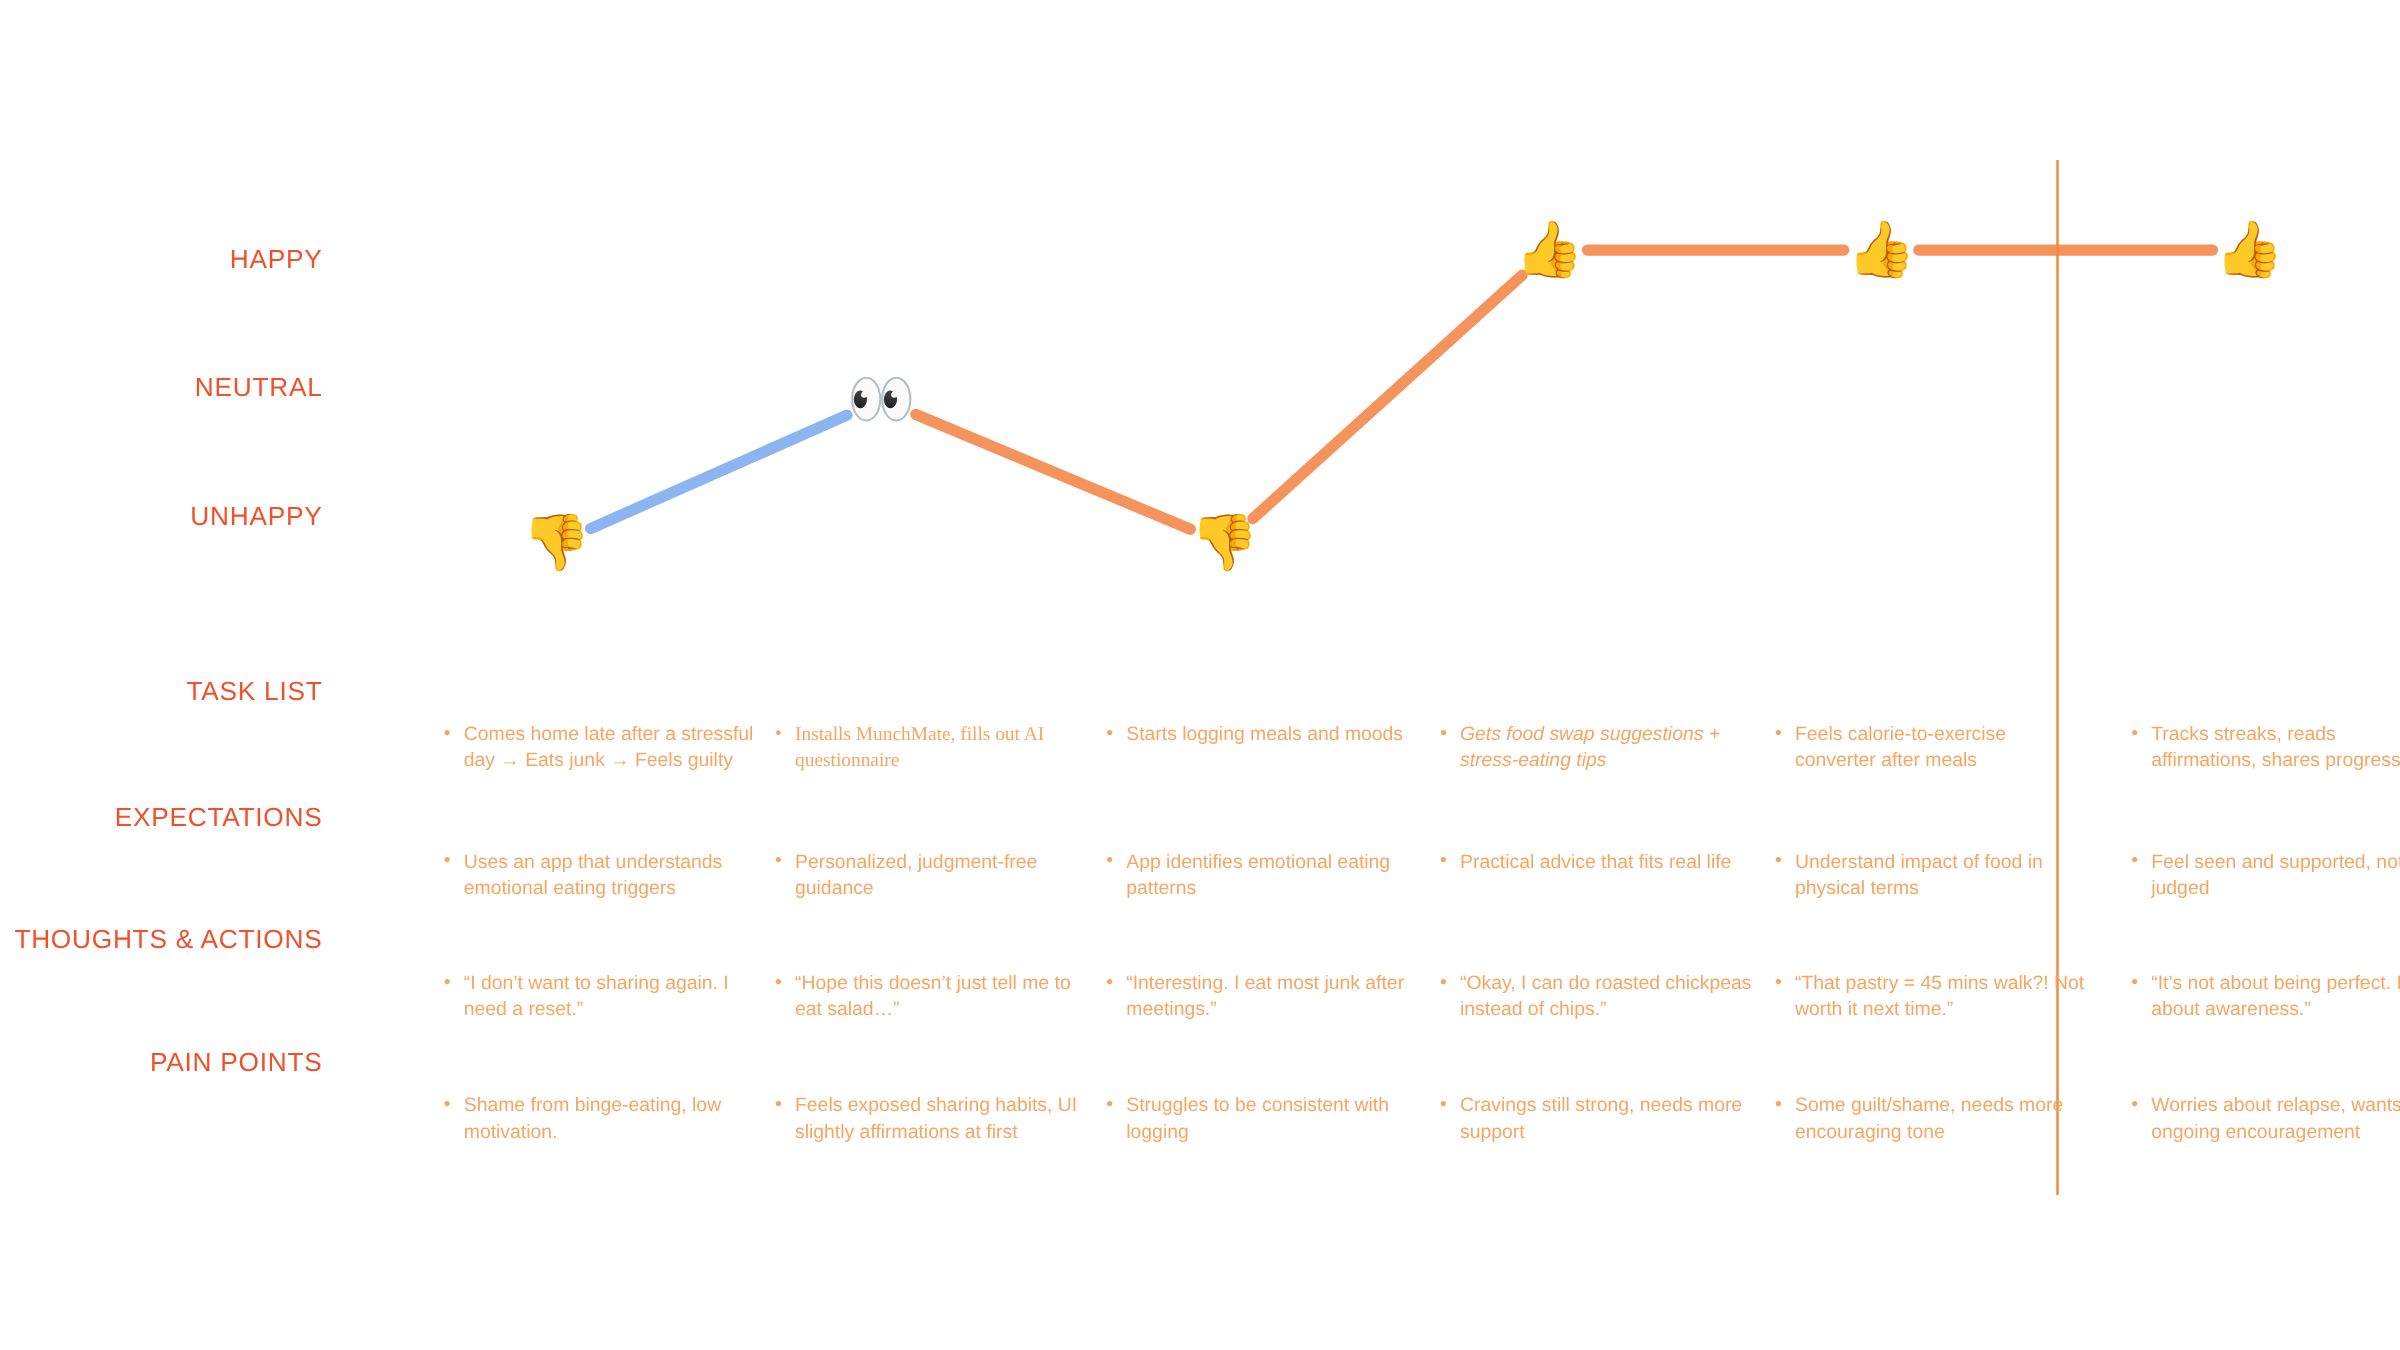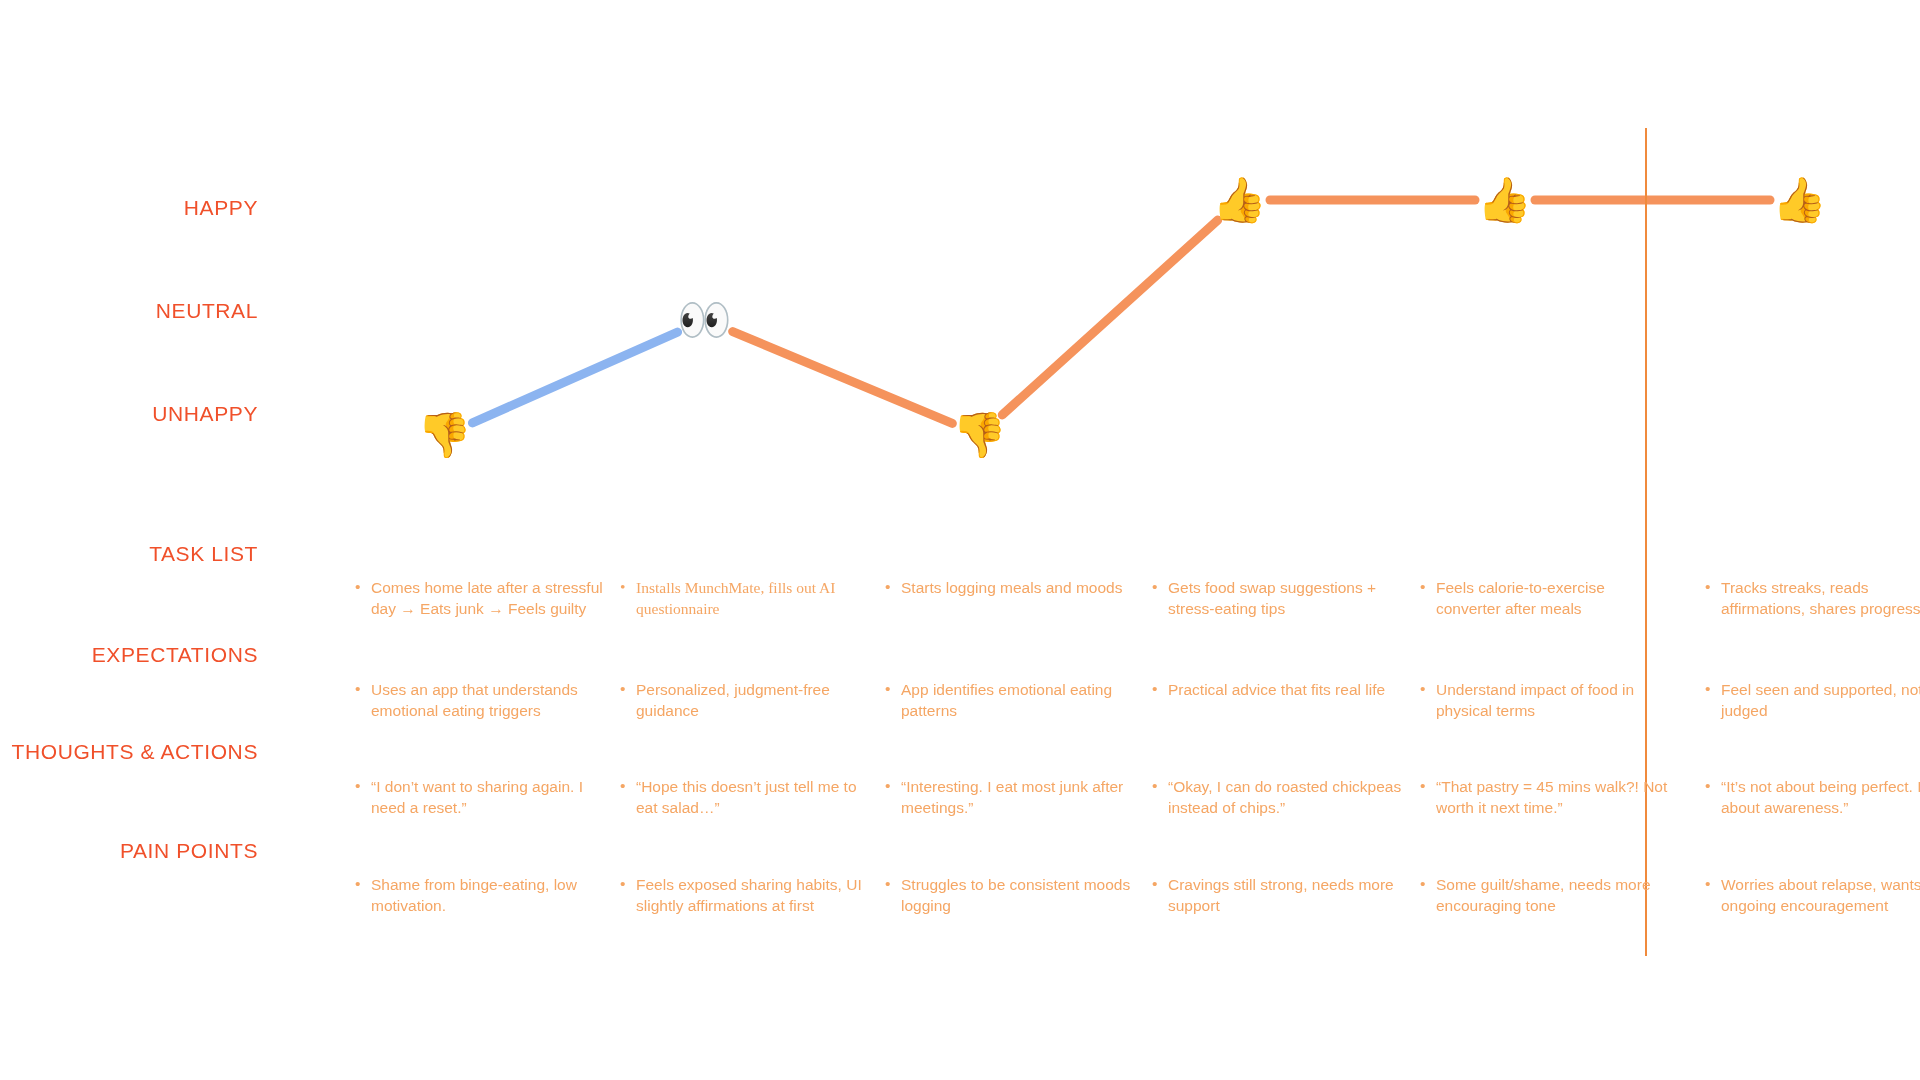--- a/index.html
+++ b/index.html
@@ -185,24 +185,24 @@
           <li>App identifies emotional eating patterns</li>
         </ul>
       </div>
       <div class="cell" style="left: 885px; top: 729px;">
         <ul>
           <li>“Interesting. I eat most junk after meetings.”</li>
         </ul>
       </div>
       <div class="cell" style="left: 885px; top: 827px;">
         <ul>
-          <li>Struggles to be consistent moods logging</li>
-        </ul>
-      </div>
-      <div class="cell" style="left: 1152px; top: 530px;">
+          <li>Struggles to be consistent with logging</li>
+        </ul>
+      </div>
+      <div class="cell" style="left: 1152px; top: 530px; font-style: italic;">
         <ul>
           <li>Gets food swap suggestions + stress-eating tips</li>
         </ul>
       </div>
       <div class="cell" style="left: 1152px; top: 632px;">
         <ul>
           <li>Practical advice that fits real life</li>
         </ul>
       </div>
       <div class="cell" style="left: 1152px; top: 729px;">

